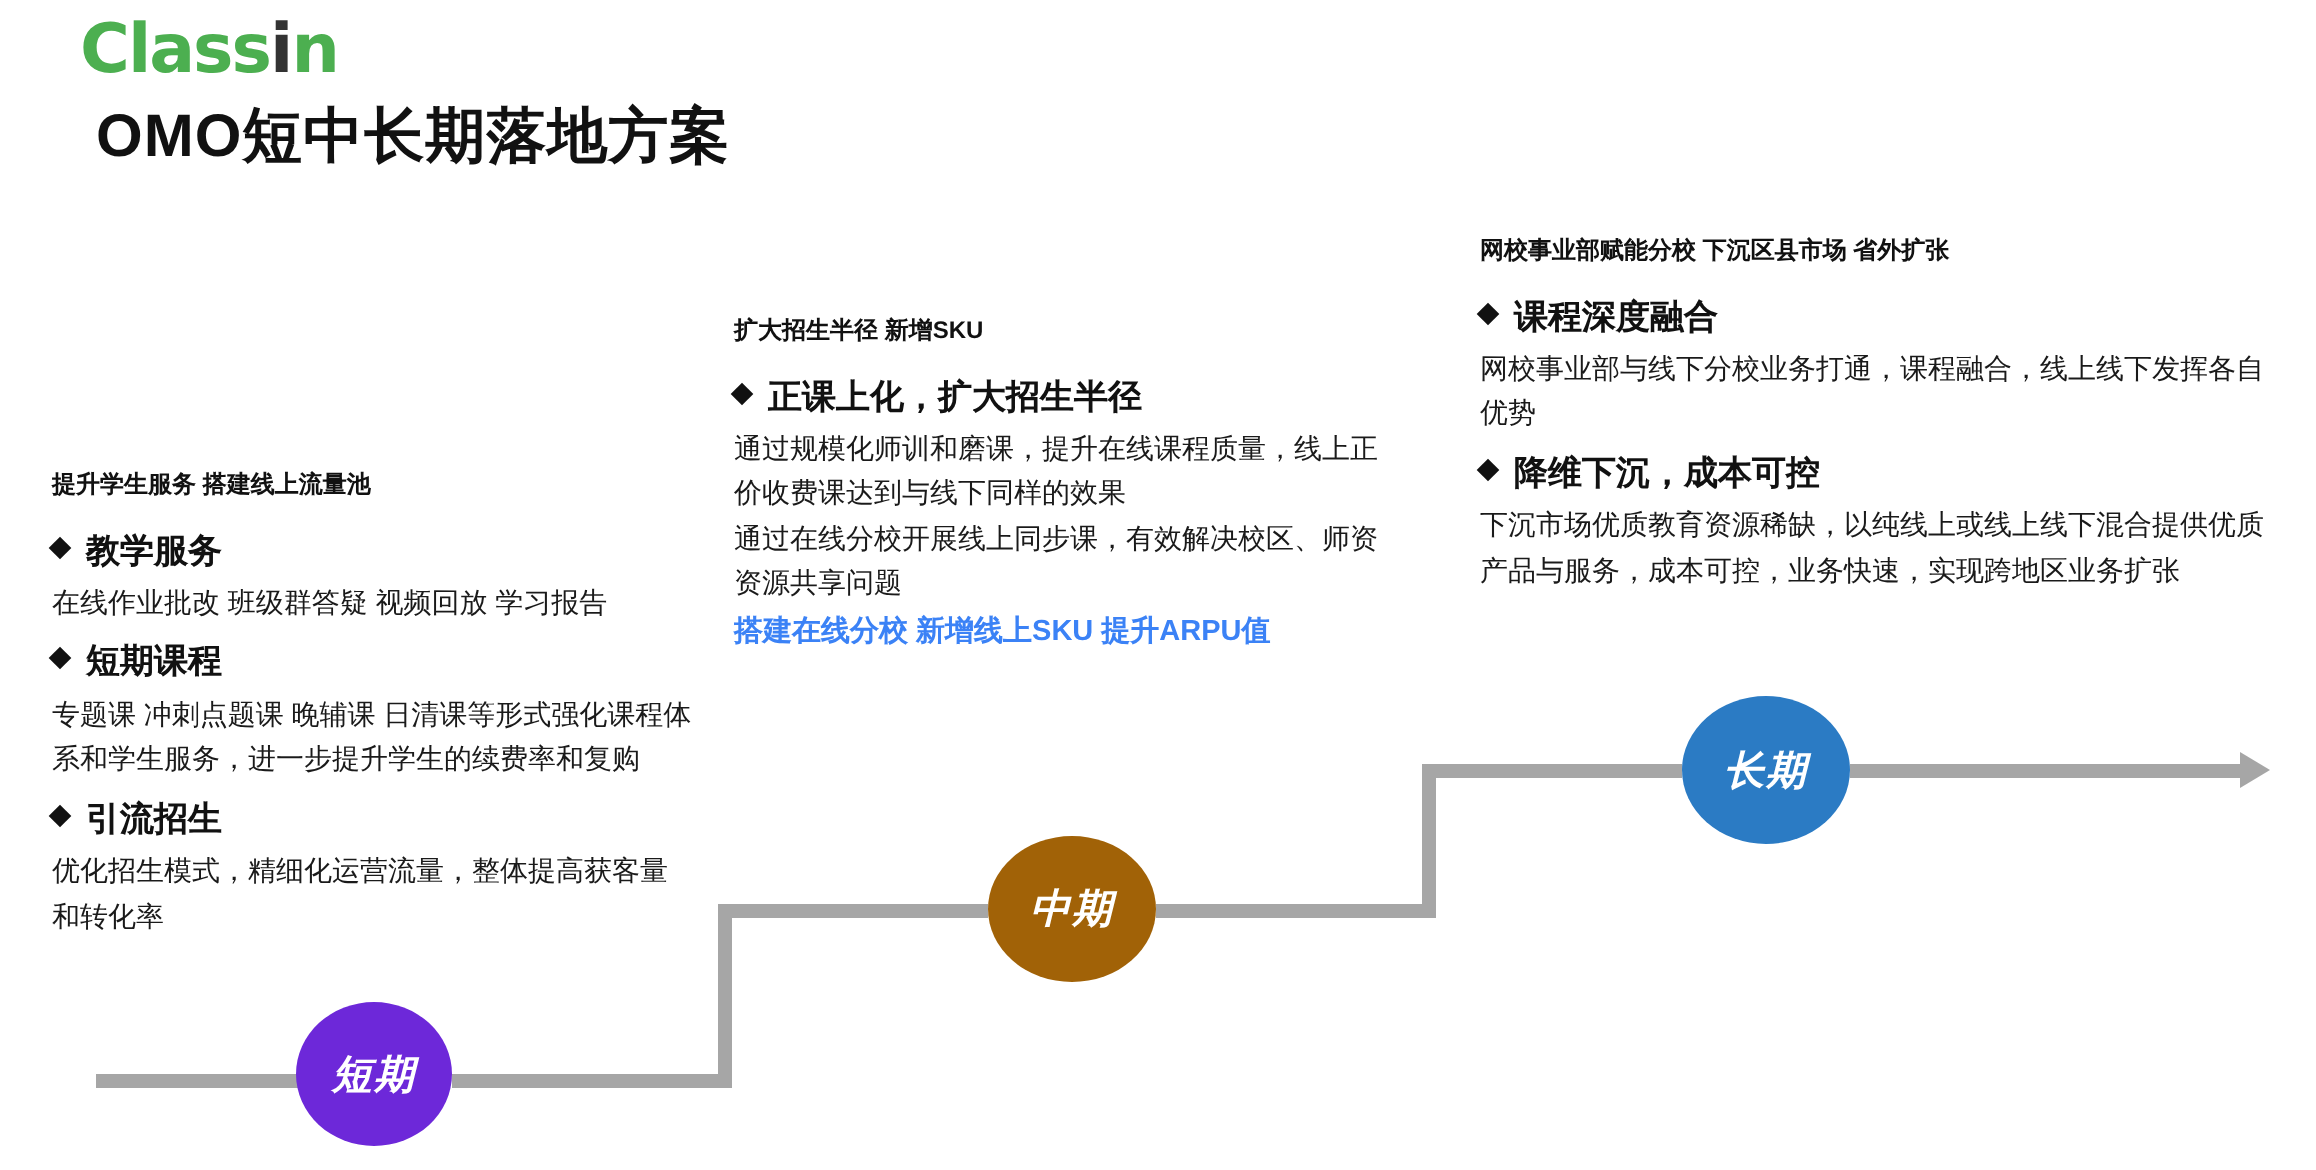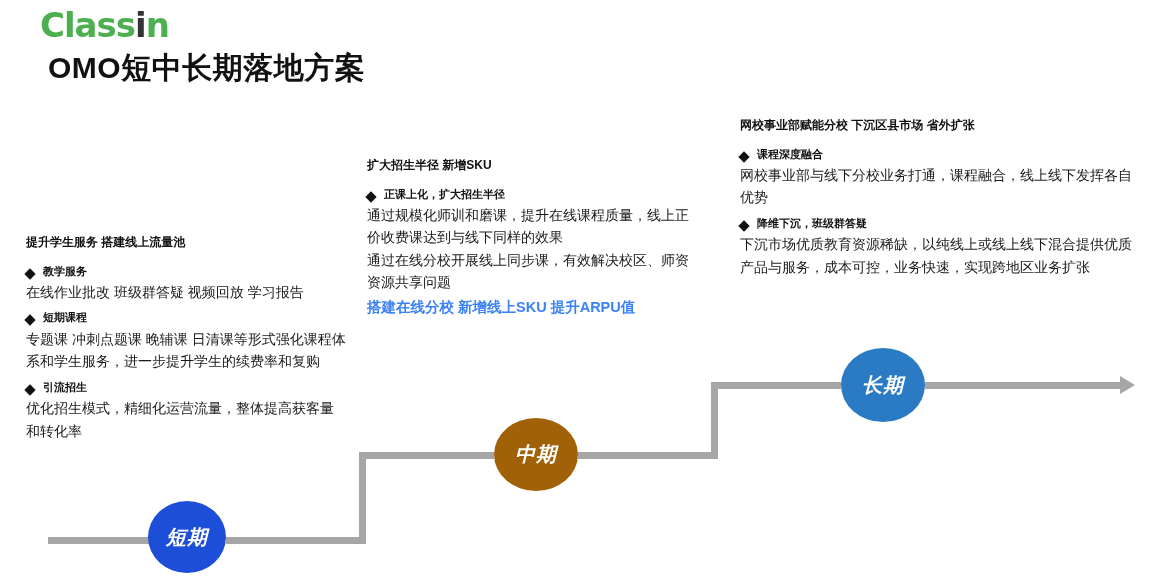--- a/index.html
+++ b/index.html
@@ -69,37 +69,37 @@
     border-radius: 50%;
     display: flex;
     align-items: center;
     justify-content: center;
     color: #ffffff;
     font-weight: bold;
     font-size: 20px;
     letter-spacing: 1px;
     font-style: italic;
   }
-  .node-short { background: #1d4ed8; }
+  .node-short { background: #6d28d9; }
   .node-mid   { background: #a16207; }
   .node-long  { background: #2b7bc4; }
 
   
   .col { position: absolute; }
   .col-head {
     font-size: 12px;
     font-weight: bold;
     color: #111111;
     margin-bottom: 12px;
     line-height: 1.3;
   }
   .bullet-row {
     display: flex;
     align-items: flex-start;
-    font-size: 11px;
+    font-size: 17px;
     font-weight: bold;
     color: #111111;
     margin-top: 6px;
     margin-bottom: 2px;
     line-height: 1.5;
   }
   .diamond {
     display: inline-block;
     width: 8px;
     height: 8px;
@@ -204,18 +204,18 @@
     <div class="col-head">网校事业部赋能分校 下沉区县市场 省外扩张</div>
 
     <div class="bullet-row">
       <span class="diamond"></span>
       <span>课程深度融合</span>
     </div>
     <div class="body-text">网校事业部与线下分校业务打通，课程融合，线上线下发挥各自优势</div>
 
     <div class="bullet-row">
       <span class="diamond"></span>
-      <span>降维下沉，班级群答疑</span>
+      <span>降维下沉，成本可控</span>
     </div>
     <div class="body-text">下沉市场优质教育资源稀缺，以纯线上或线上线下混合提供优质产品与服务，成本可控，业务快速，实现跨地区业务扩张</div>
   </div>
 
 </div>
 
 </body></html>

